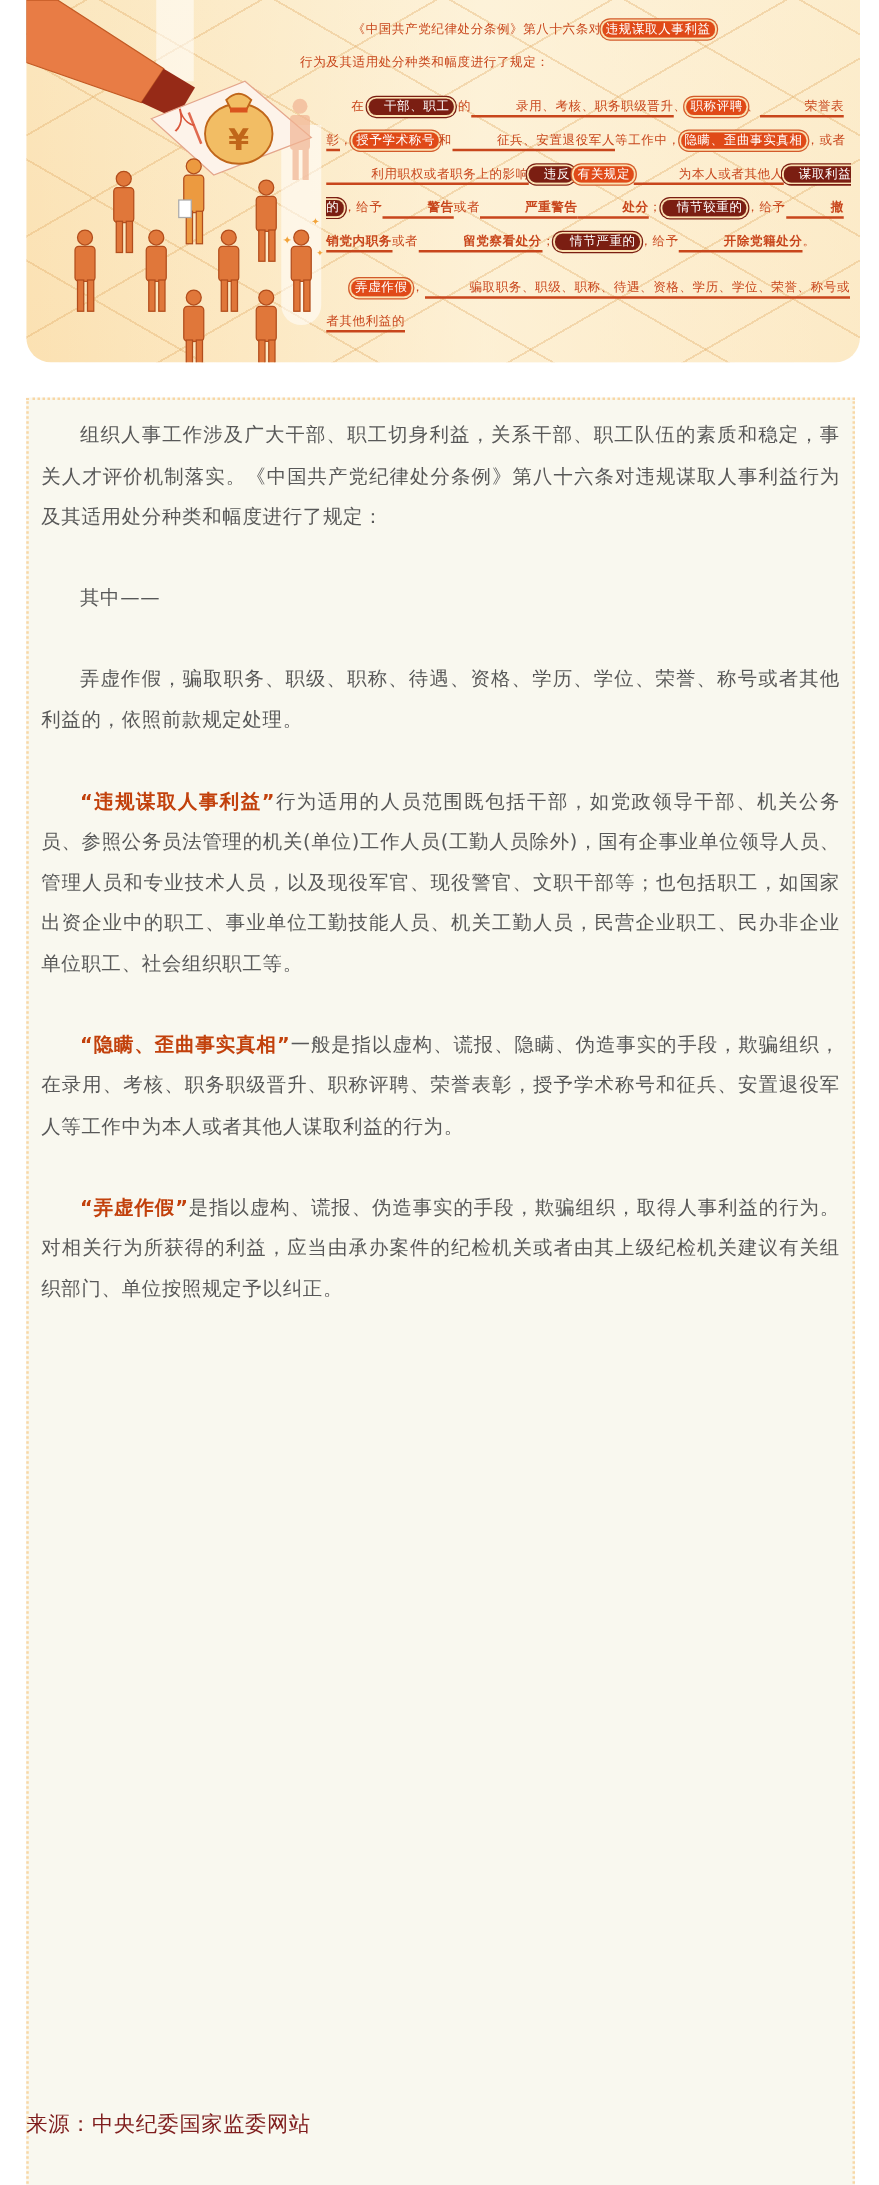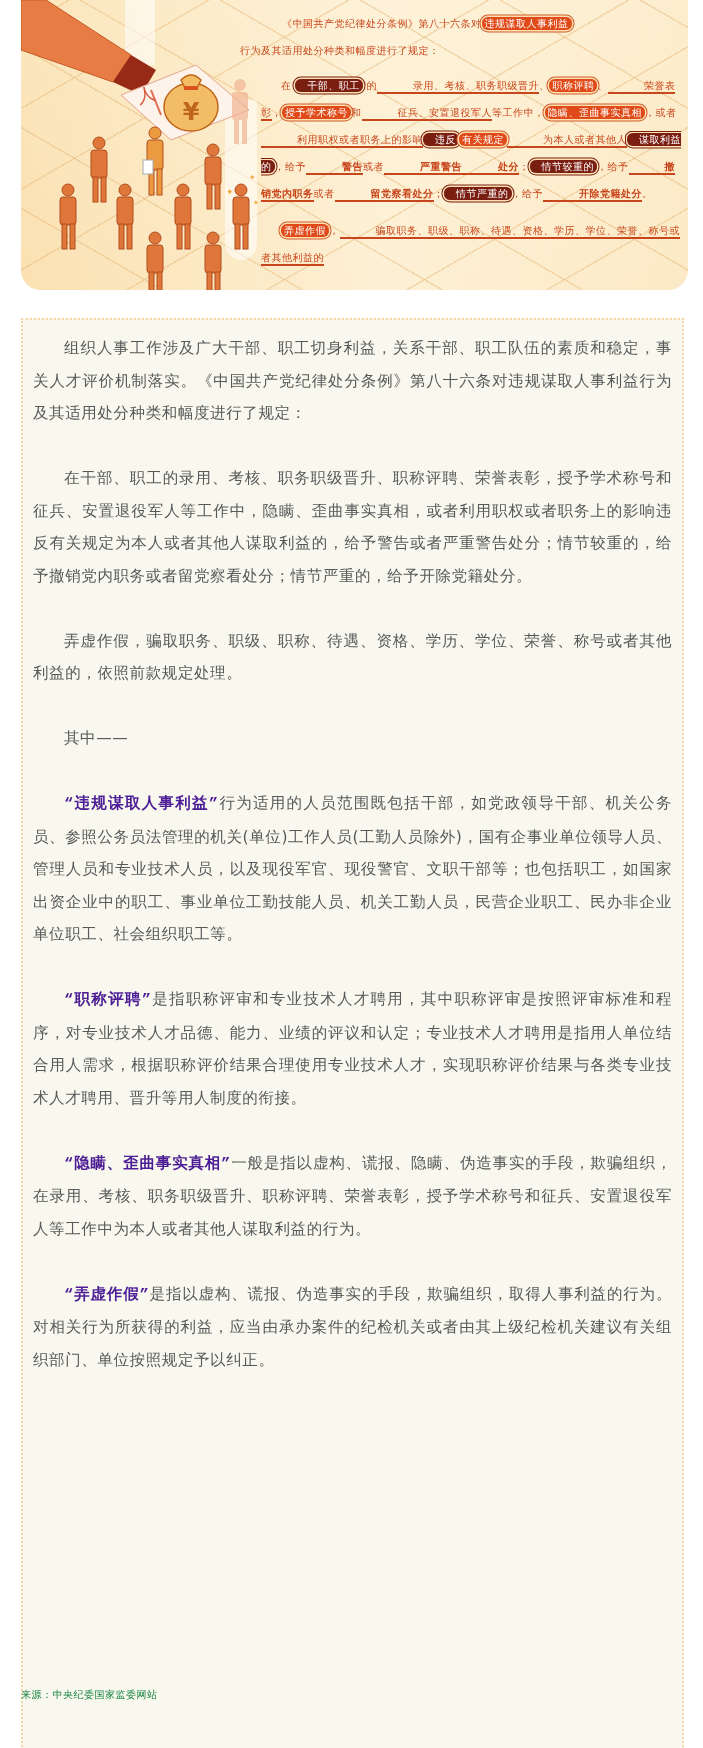--- a/index.html
+++ b/index.html
@@ -44,25 +44,25 @@
   .bold { font-weight: bold; text-align: center; }
 
   
   .content {
     position: absolute; left: 21px; top: 318px; width: 663px; height: 1632px;
     background: #f9f8ef; border: 2px dotted #f8d7a6;
     box-sizing: border-box; padding: 12px 10px 0 10px;
     color: #585858; font-size: 15.5px; line-height: 32.5px; letter-spacing: 0.6px;
   }
   .content p { margin: 0 0 32.5px 0; text-indent: 2em; text-align: justify; }
-  .content .term { font-weight: bold; color: #4c1d95; font-family: Liberation Mono, monospace; }
+  .content .term { font-weight: bold; color: #c2410c; }
 
   .source {
     position: absolute; left: 21px; top: 1688px;
-    color: #15803d; font-size: 10px; letter-spacing: 0.5px;
+    color: #7f1d1d; font-size: 17px; letter-spacing: 0.5px;
   }
 </style>
 </head>
 <body>
 
 <div class="banner">
   <div class="grid"></div>
   <div class="beam" style="left:104px;top:0;width:30px;height:65px;"></div>
   <div class="beam" style="left:204px;top:100px;width:32px;height:160px;border-radius:0 0 16px 16px;"></div>
 
@@ -167,24 +167,22 @@
       <span>的</span><span class="ul">录用、考核、职务职级晋升</span><span>、</span><span class="tag-red">职称评聘</span><span>、</span><span class="ul">荣誉表彰</span><span>，</span><span class="tag-red">授予学术称号</span><span>和</span><span class="ul">征兵、安置退役军人</span><span>等工作中，</span><span class="tag-red">隐瞒、歪曲事实真相</span><span>，或者</span><span class="ul">利用职权或者职务上的影响</span><span class="tag-dark">违反</span><span class="tag-red">有关规定</span><span class="ul">为本人或者其他人</span><span class="tag-dark">谋取利益的</span><span>，给予</span><span class="ul bold">警告</span><span>或者</span><span class="ul bold">严重警告</span><span class="ul bold">处分</span><span>；</span><span class="tag-dark">情节较重的</span><span>，给予</span><span class="ul bold">撤销党内职务</span><span>或者</span><span class="ul bold">留党察看处分</span><span>；</span><span class="tag-dark">情节严重的</span><span>，给予</span><span class="ul bold">开除党籍处分</span><span>。</span>
     </p>
     <p class="p3">
       <span class="tag-red">弄虚作假</span><span>，</span><span class="ul">骗取职务、职级、职称、待遇、资格、学历、学位、荣誉、称号或者其他利益的</span>
     </p>
   </div>
 </div>
 
 <div class="content">
   <p>组织人事工作涉及广大干部、职工切身利益，关系干部、职工队伍的素质和稳定，事关人才评价机制落实。《中国共产党纪律处分条例》第八十六条对违规谋取人事利益行为及其适用处分种类和幅度进行了规定：</p>
-  <p>在干部、职工的录用、考核、职务职级晋升、职称评聘、荣誉表彰，授予学术称号和征兵、安置退役军人等工作中，隐瞒、歪曲事实真相，或者利用职权或者职务上的影响违反有关规定为本人或者其他人谋取利益的，给予警告或者严重警告处分；情节较重的，给予撤销党内职务或者留党察看处分；情节严重的，给予开除党籍处分。</p>
+  <p>其中——</p>
   <p>弄虚作假，骗取职务、职级、职称、待遇、资格、学历、学位、荣誉、称号或者其他利益的，依照前款规定处理。</p>
-  <p>其中——</p>
 
   <p><span class="term">“违规谋取人事利益”</span><span>行为适用的人员范围既包括干部，如党政领导干部、机关公务员、参照公务员法管理的机关(单位)工作人员(工勤人员除外)，国有企事业单位领导人员、管理人员和专业技术人员，以及现役军官、现役警官、文职干部等；也包括职工，如国家出资企业中的职工、事业单位工勤技能人员、机关工勤人员，民营企业职工、民办非企业单位职工、社会组织职工等。</span></p>
-  <p><span class="term">“职称评聘”</span><span>是指职称评审和专业技术人才聘用，其中职称评审是按照评审标准和程序，对专业技术人才品德、能力、业绩的评议和认定；专业技术人才聘用是指用人单位结合用人需求，根据职称评价结果合理使用专业技术人才，实现职称评价结果与各类专业技术人才聘用、晋升等用人制度的衔接。</span></p>
   <p><span class="term">“隐瞒、歪曲事实真相”</span><span>一般是指以虚构、谎报、隐瞒、伪造事实的手段，欺骗组织，在录用、考核、职务职级晋升、职称评聘、荣誉表彰，授予学术称号和征兵、安置退役军人等工作中为本人或者其他人谋取利益的行为。</span></p>
   <p><span class="term">“弄虚作假”</span><span>是指以虚构、谎报、伪造事实的手段，欺骗组织，取得人事利益的行为。对相关行为所获得的利益，应当由承办案件的纪检机关或者由其上级纪检机关建议有关组织部门、单位按照规定予以纠正。</span></p>
 
 </div>
 
 <div class="source">来源：中央纪委国家监委网站</div>
 
 </body></html>

